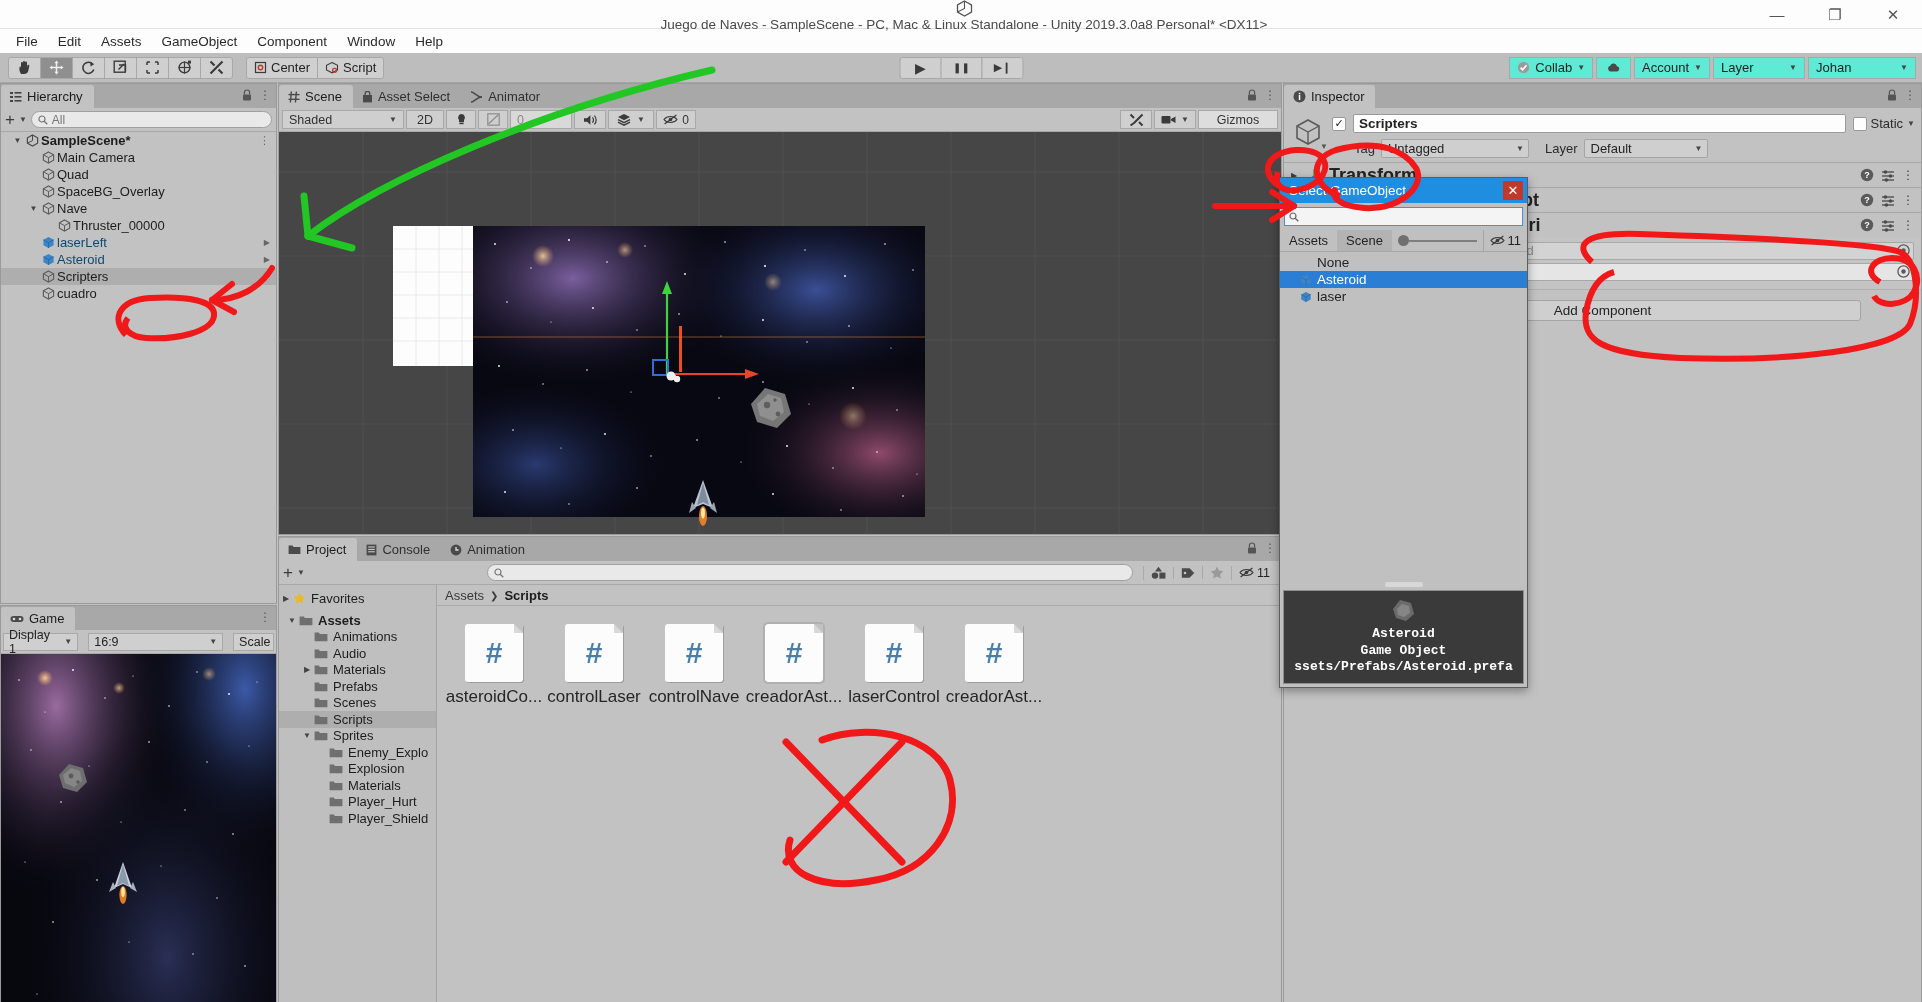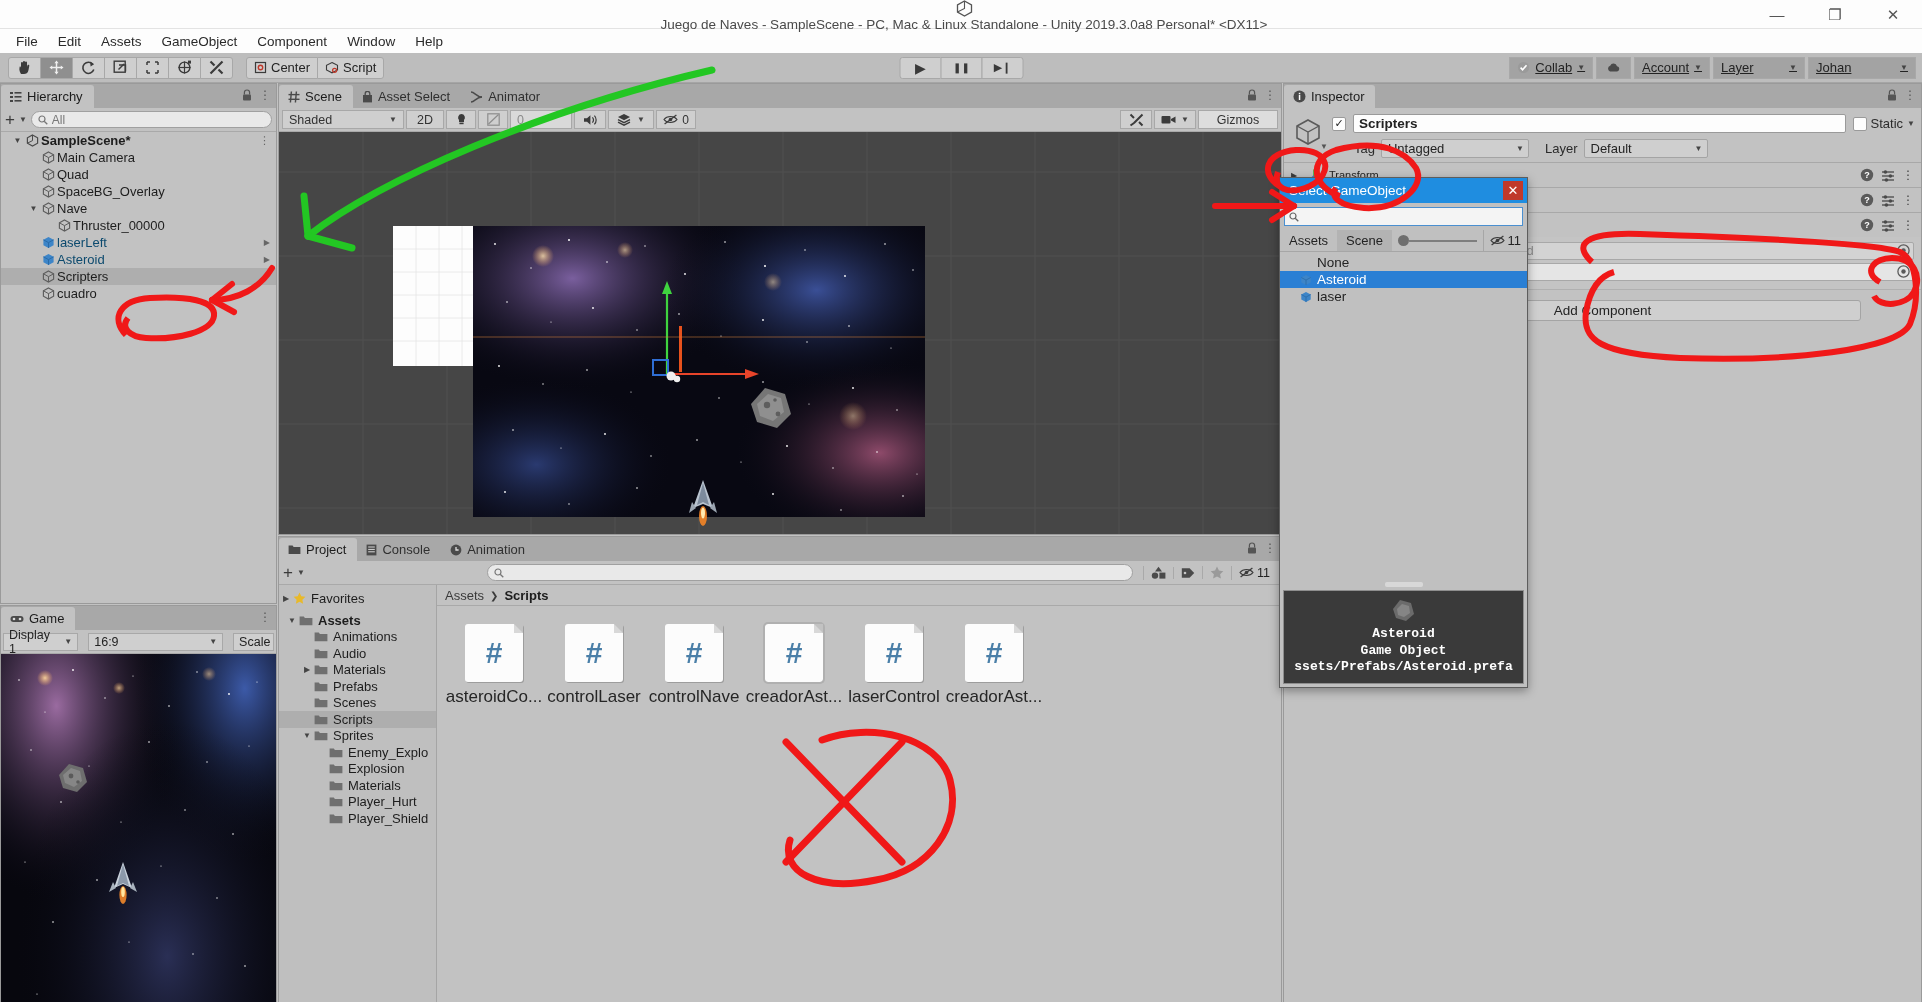--- a/index.html
+++ b/index.html
@@ -36,21 +36,21 @@
   .tbtn.on { background: #8f8f8f; }
   .tbtn:first-child { border-radius: 3px 0 0 3px; }
   .tbtn:last-child { border-radius: 0 3px 3px 0; }
   .pivbtn {
     height: 22px; background: #cfcfcf; border: 1px solid #a8a8a8; display: flex;
     align-items: center; padding: 0 7px; gap: 4px; font-size: 13px; margin-right: -1px;
   }
   .playgroup { position: absolute; left: 50%; transform: translateX(-50%); display: flex; }
   .pbtn { width: 42px; height: 22px; background: #cfcfcf; border: 1px solid #a8a8a8; display: flex; align-items: center; justify-content: center; margin-right: -1px; color: #3a3a3a; }
   .right-tools { position: absolute; right: 6px; display: flex; align-items: center; gap: 3px; }
-  .rbtn { height: 22px; background: #a3a3a3; border: 1px solid #a8a8a8; display: flex; align-items: center; padding: 0 7px; font-size: 13px; gap: 5px; text-decoration: underline; }
+  .rbtn { height: 22px; background: #5eead4; border: 1px solid #a8a8a8; display: flex; align-items: center; padding: 0 7px; font-size: 13px; gap: 5px; }
   .caret { font-size: 8px; color: #444; }
   
   .workspace { position: absolute; top: 83px; left: 0; right: 0; bottom: 0; }
   .panel { position: absolute; background: #c2c2c2; border: 1px solid #9a9a9a; }
   .tabstrip { height: 24px; background: #a8a8a8; display: flex; align-items: flex-end; position: relative; }
   .tab { height: 23px; padding: 0 11px 0 9px; display: flex; align-items: center; gap: 5px; font-size: 13px; color: #303030; background: #a8a8a8; }
   .tab.active { background: #c2c2c2; border-radius: 3px 3px 0 0; color: #1c1c1c; }
   .tabstrip .tsright { position: absolute; right: 5px; top: 4px; display: flex; gap: 7px; align-items: center; color: #444; }
   .ptoolbar { height: 24px; background: #c2c2c2; display: flex; align-items: center; padding: 0 4px; gap: 4px; border-bottom: 1px solid #a9a9a9; }
   .searchbox {
@@ -110,21 +110,21 @@
   .statictog { display: flex; align-items: center; gap: 4px; font-size: 13px; color: #2b2b2b; }
   .ins-row2 { display: flex; align-items: center; gap: 6px; margin-top: 6px; padding-left: 22px; }
   .ins-row2 .lab { font-size: 13px; color: #2b2b2b; }
   .selfield { height: 19px; background: #cfcfcf; border: 1px solid #a4a4a4; border-radius: 2px; display: flex; align-items: center; justify-content: space-between; padding: 0 4px 0 6px; font-size: 13px; gap: 8px; }
   .comp-header {
     height: 25px; background: #c2c2c2; border-top: 1px solid #a8a8a8; display: flex; align-items: center;
     gap: 6px; padding: 0 7px 0 4px;
   }
   .comp-header .foldarrow { width: 12px; text-align: center; font-size: 8px; color: #3c3c3c; }
   .comp-header .cicon { width: 17px; height: 17px; background: #fcfcfc; border: 1px solid #a4a4a4; border-radius: 2px; display: flex; align-items: center; justify-content: center; color: #4a7fa8; font-weight: bold; font-size: 12px; }
-  .comp-header .ctitle { font-weight: normal; font-size: 11px; flex: 1; white-space: nowrap; overflow: hidden; }
+  .comp-header .ctitle { font-weight: bold; font-size: 18px; flex: 1; white-space: nowrap; overflow: hidden; }
   .comp-header .hicons { display: flex; gap: 7px; align-items: center; color: #3f3f3f; }
   .comp-body { background: #c4c4c4; padding: 3px 7px 7px 16px; }
   .prop-row { display: flex; align-items: center; height: 21px; font-size: 13px; }
   .prop-row .pname { width: 120px; color: #2b2b2b; }
   .prop-row .pname.dim { color: #7a7a7a; }
   .objfield {
     flex: 1; height: 18px; background: #e5e5e5; border: 1px solid #a8a8a8; border-radius: 2px;
     display: flex; align-items: center; padding: 0 2px 0 4px; gap: 4px; font-size: 13px;
   }
   .objfield.dim { color: #8a8a8a; background: #d3d3d3; }

